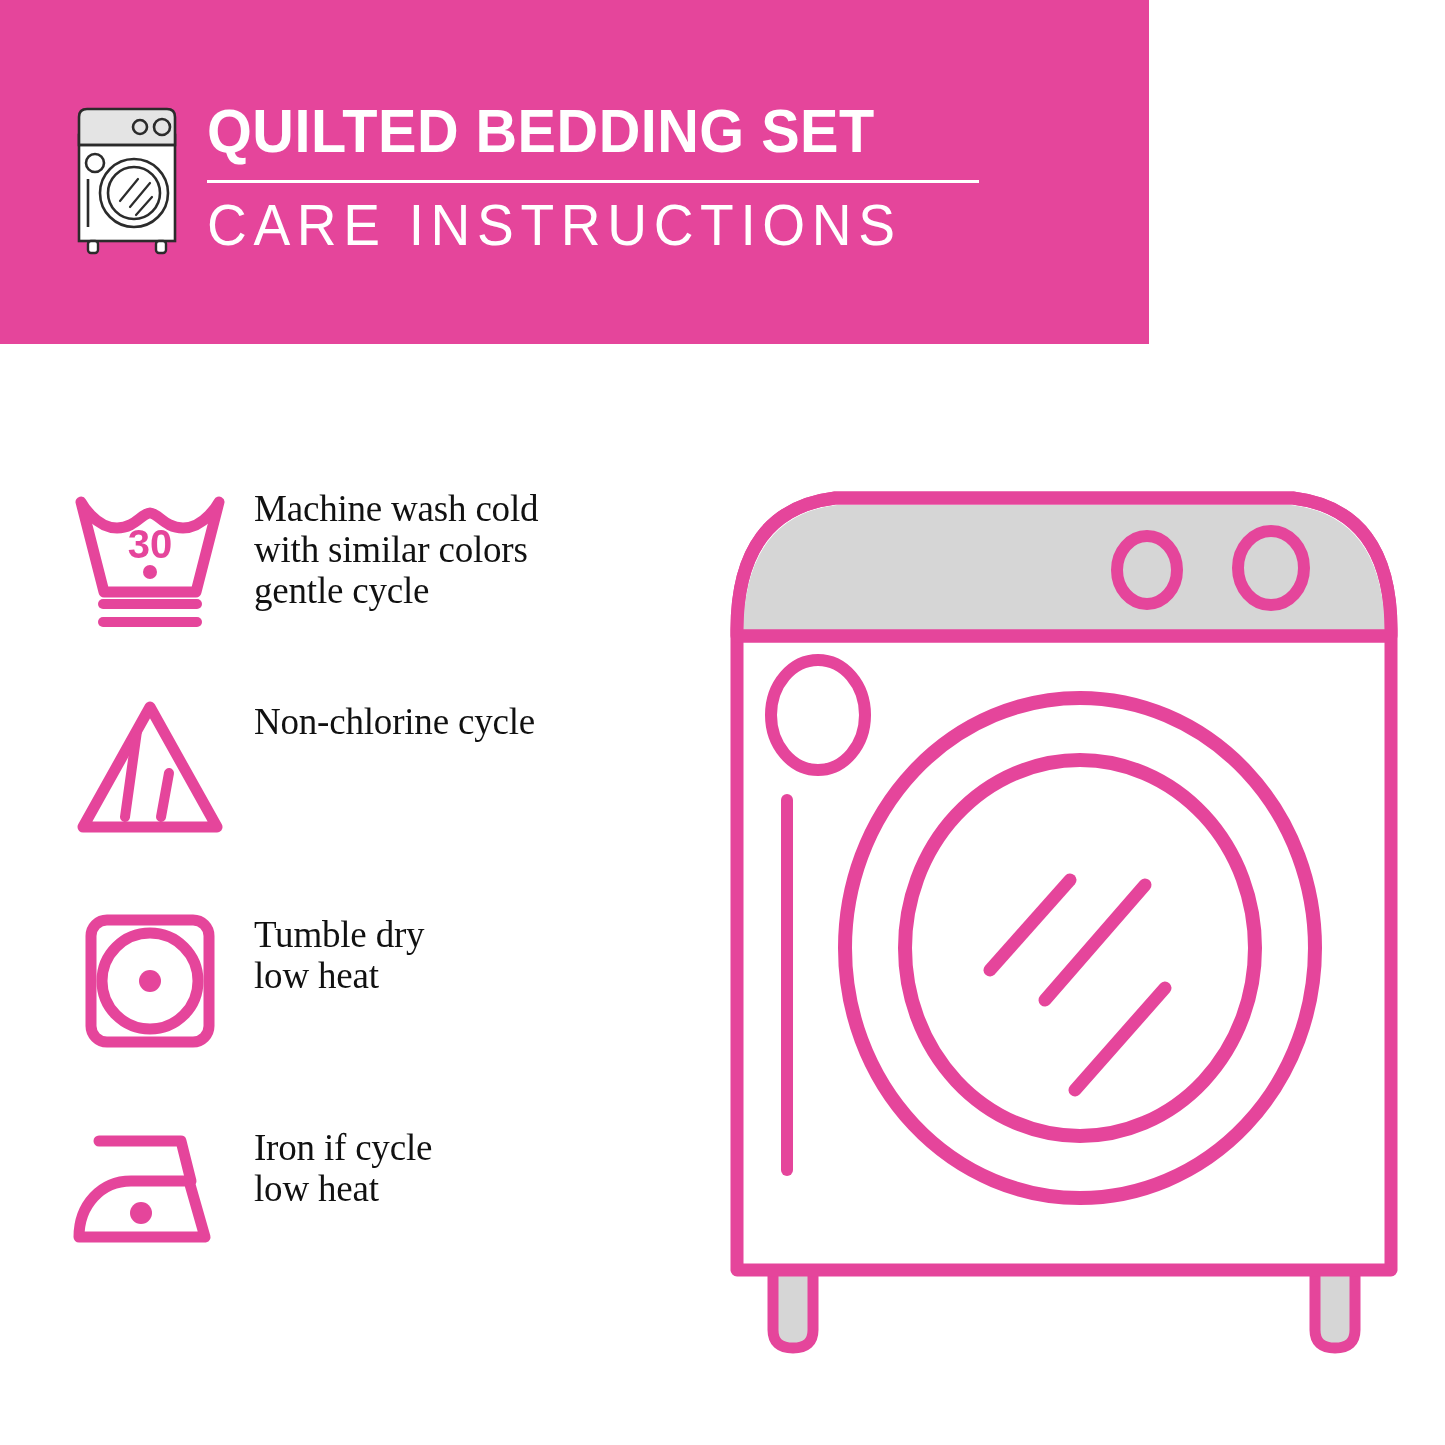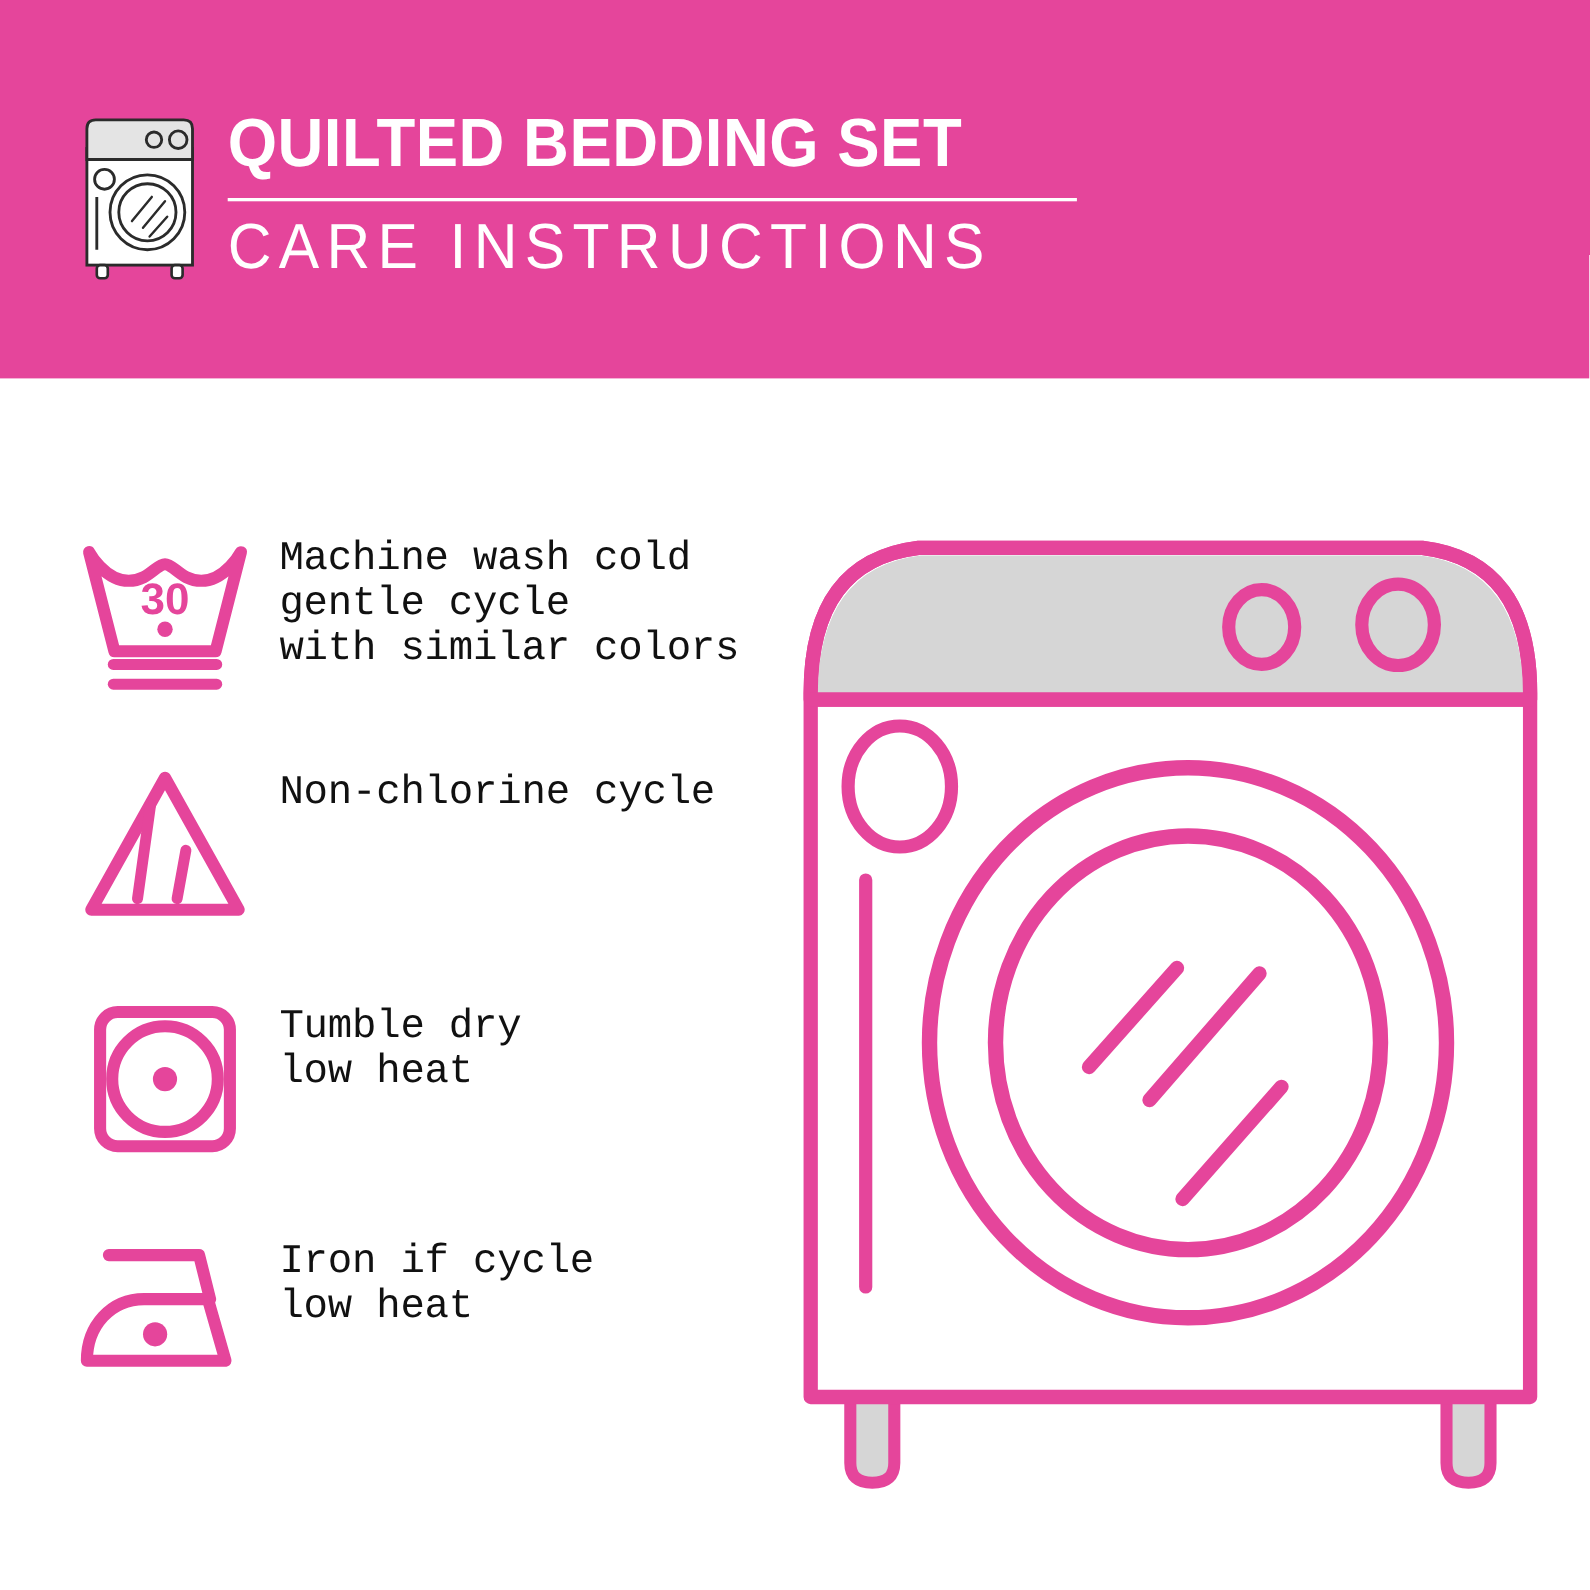--- a/index.html
+++ b/index.html
@@ -7,21 +7,21 @@
   body {
     background:#ffffff;
     font-family:"Liberation Sans", sans-serif;
     position:relative;
     overflow:hidden;
   }
 
   
   .header {
     position:absolute; left:0; top:0;
-    width:1445px; height:344px;
+    width:1149px; height:344px;
     background:#e5459b;
     display:flex; align-items:center;
   }
   .header-icon {
     position:absolute; left:62px; top:103px;
     width:130px; height:152px;
   }
   .header-text {
     position:absolute; left:207px; top:96px;
     width:790px;
@@ -70,21 +70,21 @@
     flex:0 0 180px;
     display:flex;
     align-items:flex-start;
     justify-content:center;
     padding-top:10px;
     text-align:center;
   }
   .care-label {
     padding-left:14px;
     padding-top:18px;
-    font-family:Liberation Mono, monospace;
+    font-family:Liberation Serif, serif;
     font-size:37px;
     line-height:41px;
     color:#111111;
     letter-spacing:-0.2px;
   }
   .care-label .ln { display:block; white-space:nowrap; }
 
   
   .machine {
     position:absolute;
@@ -138,22 +138,22 @@
       <svg viewBox="0 0 170 150" width="170" height="150">
         <path d="M16 22 C16 22 30 48 52 48 C70 48 77 33 85 33 C93 33 100 48 118 48 C140 48 154 22 154 22 L131 112 L39 112 Z" fill="none" stroke="#e5459b" stroke-width="11" stroke-linejoin="round" stroke-linecap="round"></path>
         <text x="85" y="78" text-anchor="middle" font-family="Liberation Sans, sans-serif" font-size="40" font-weight="bold" fill="#e5459b">30</text>
         <circle cx="85" cy="92" r="7" fill="#e5459b"></circle>
         <line x1="38" y1="124" x2="132" y2="124" stroke="#e5459b" stroke-width="10" stroke-linecap="round"></line>
         <line x1="38" y1="142" x2="132" y2="142" stroke="#e5459b" stroke-width="10" stroke-linecap="round"></line>
       </svg>
     </div>
     <div class="care-label">
       <span class="ln">Machine wash cold</span>
+      <span class="ln">with similar colors</span>
       <span class="ln">gentle cycle</span>
-      <span class="ln">with similar colors</span>
     </div>
   </div>
 
   <div class="care-row">
     <div class="care-sym">
       <svg viewBox="0 0 170 150" width="170" height="150">
         <path d="M85 14 L152 134 L18 134 Z" fill="none" stroke="#e5459b" stroke-width="11" stroke-linejoin="round"></path>
         <line x1="72" y1="38" x2="60" y2="124" stroke="#e5459b" stroke-width="10" stroke-linecap="round"></line>
         <line x1="104" y1="80" x2="96" y2="124" stroke="#e5459b" stroke-width="10" stroke-linecap="round"></line>
       </svg>

